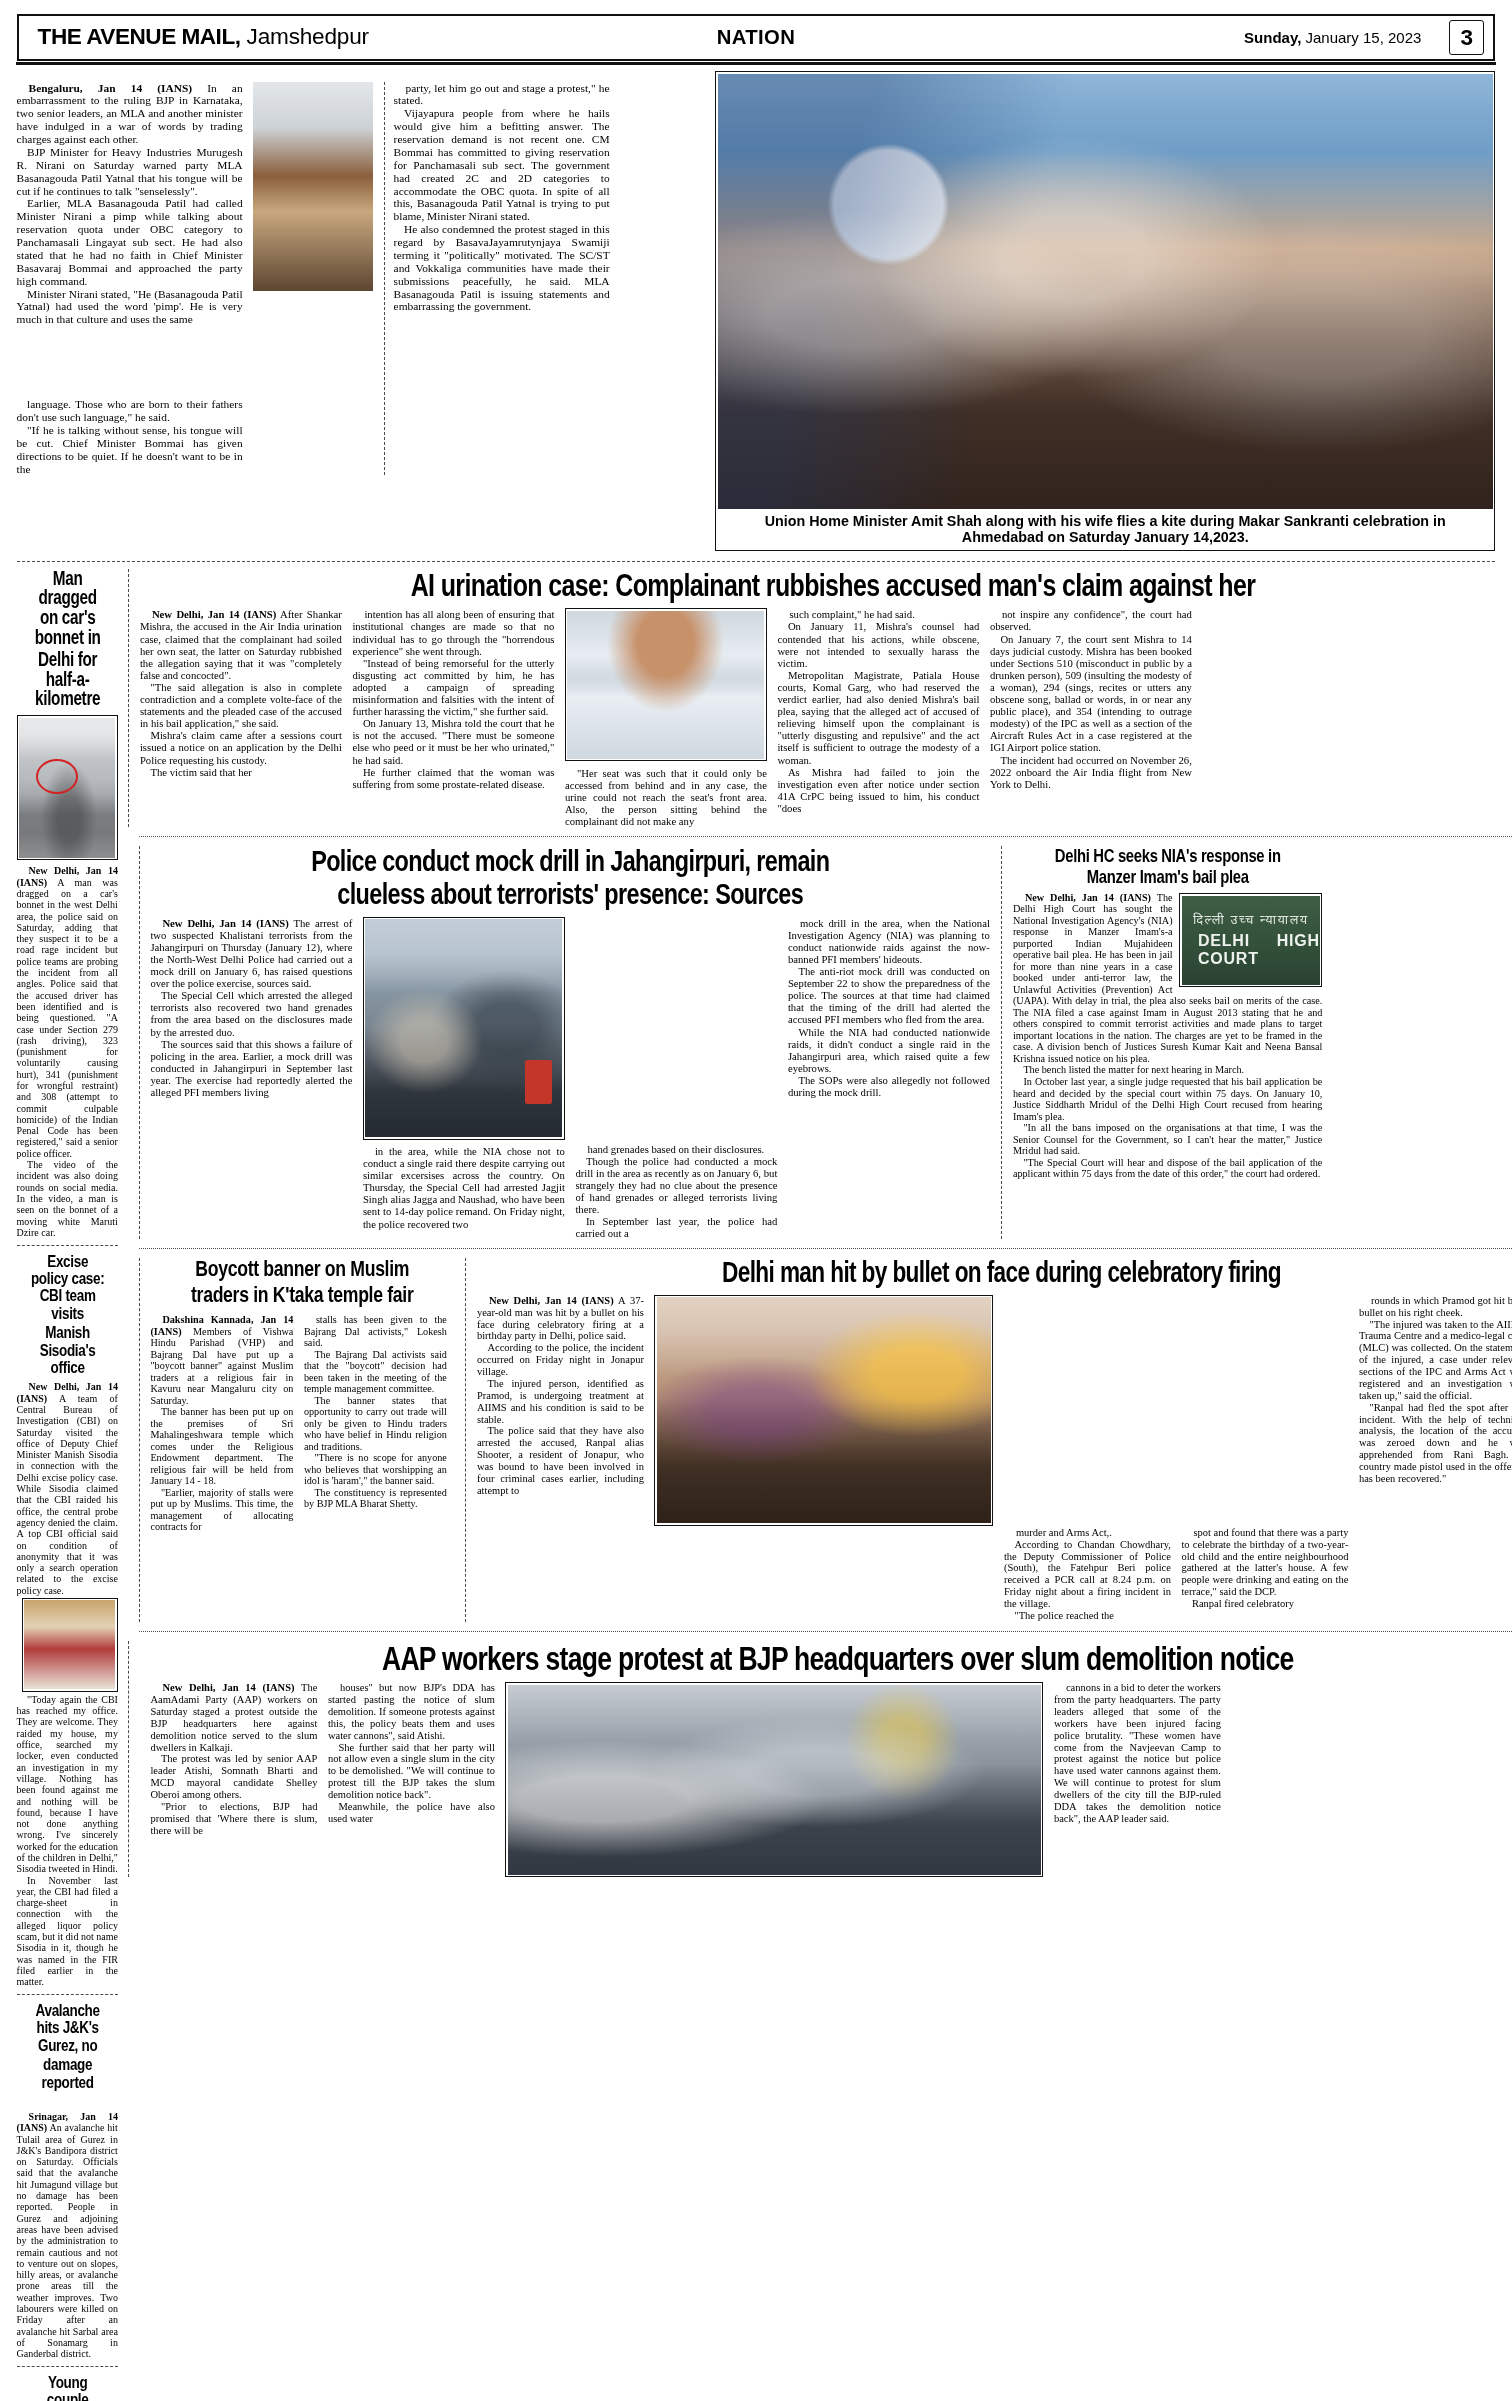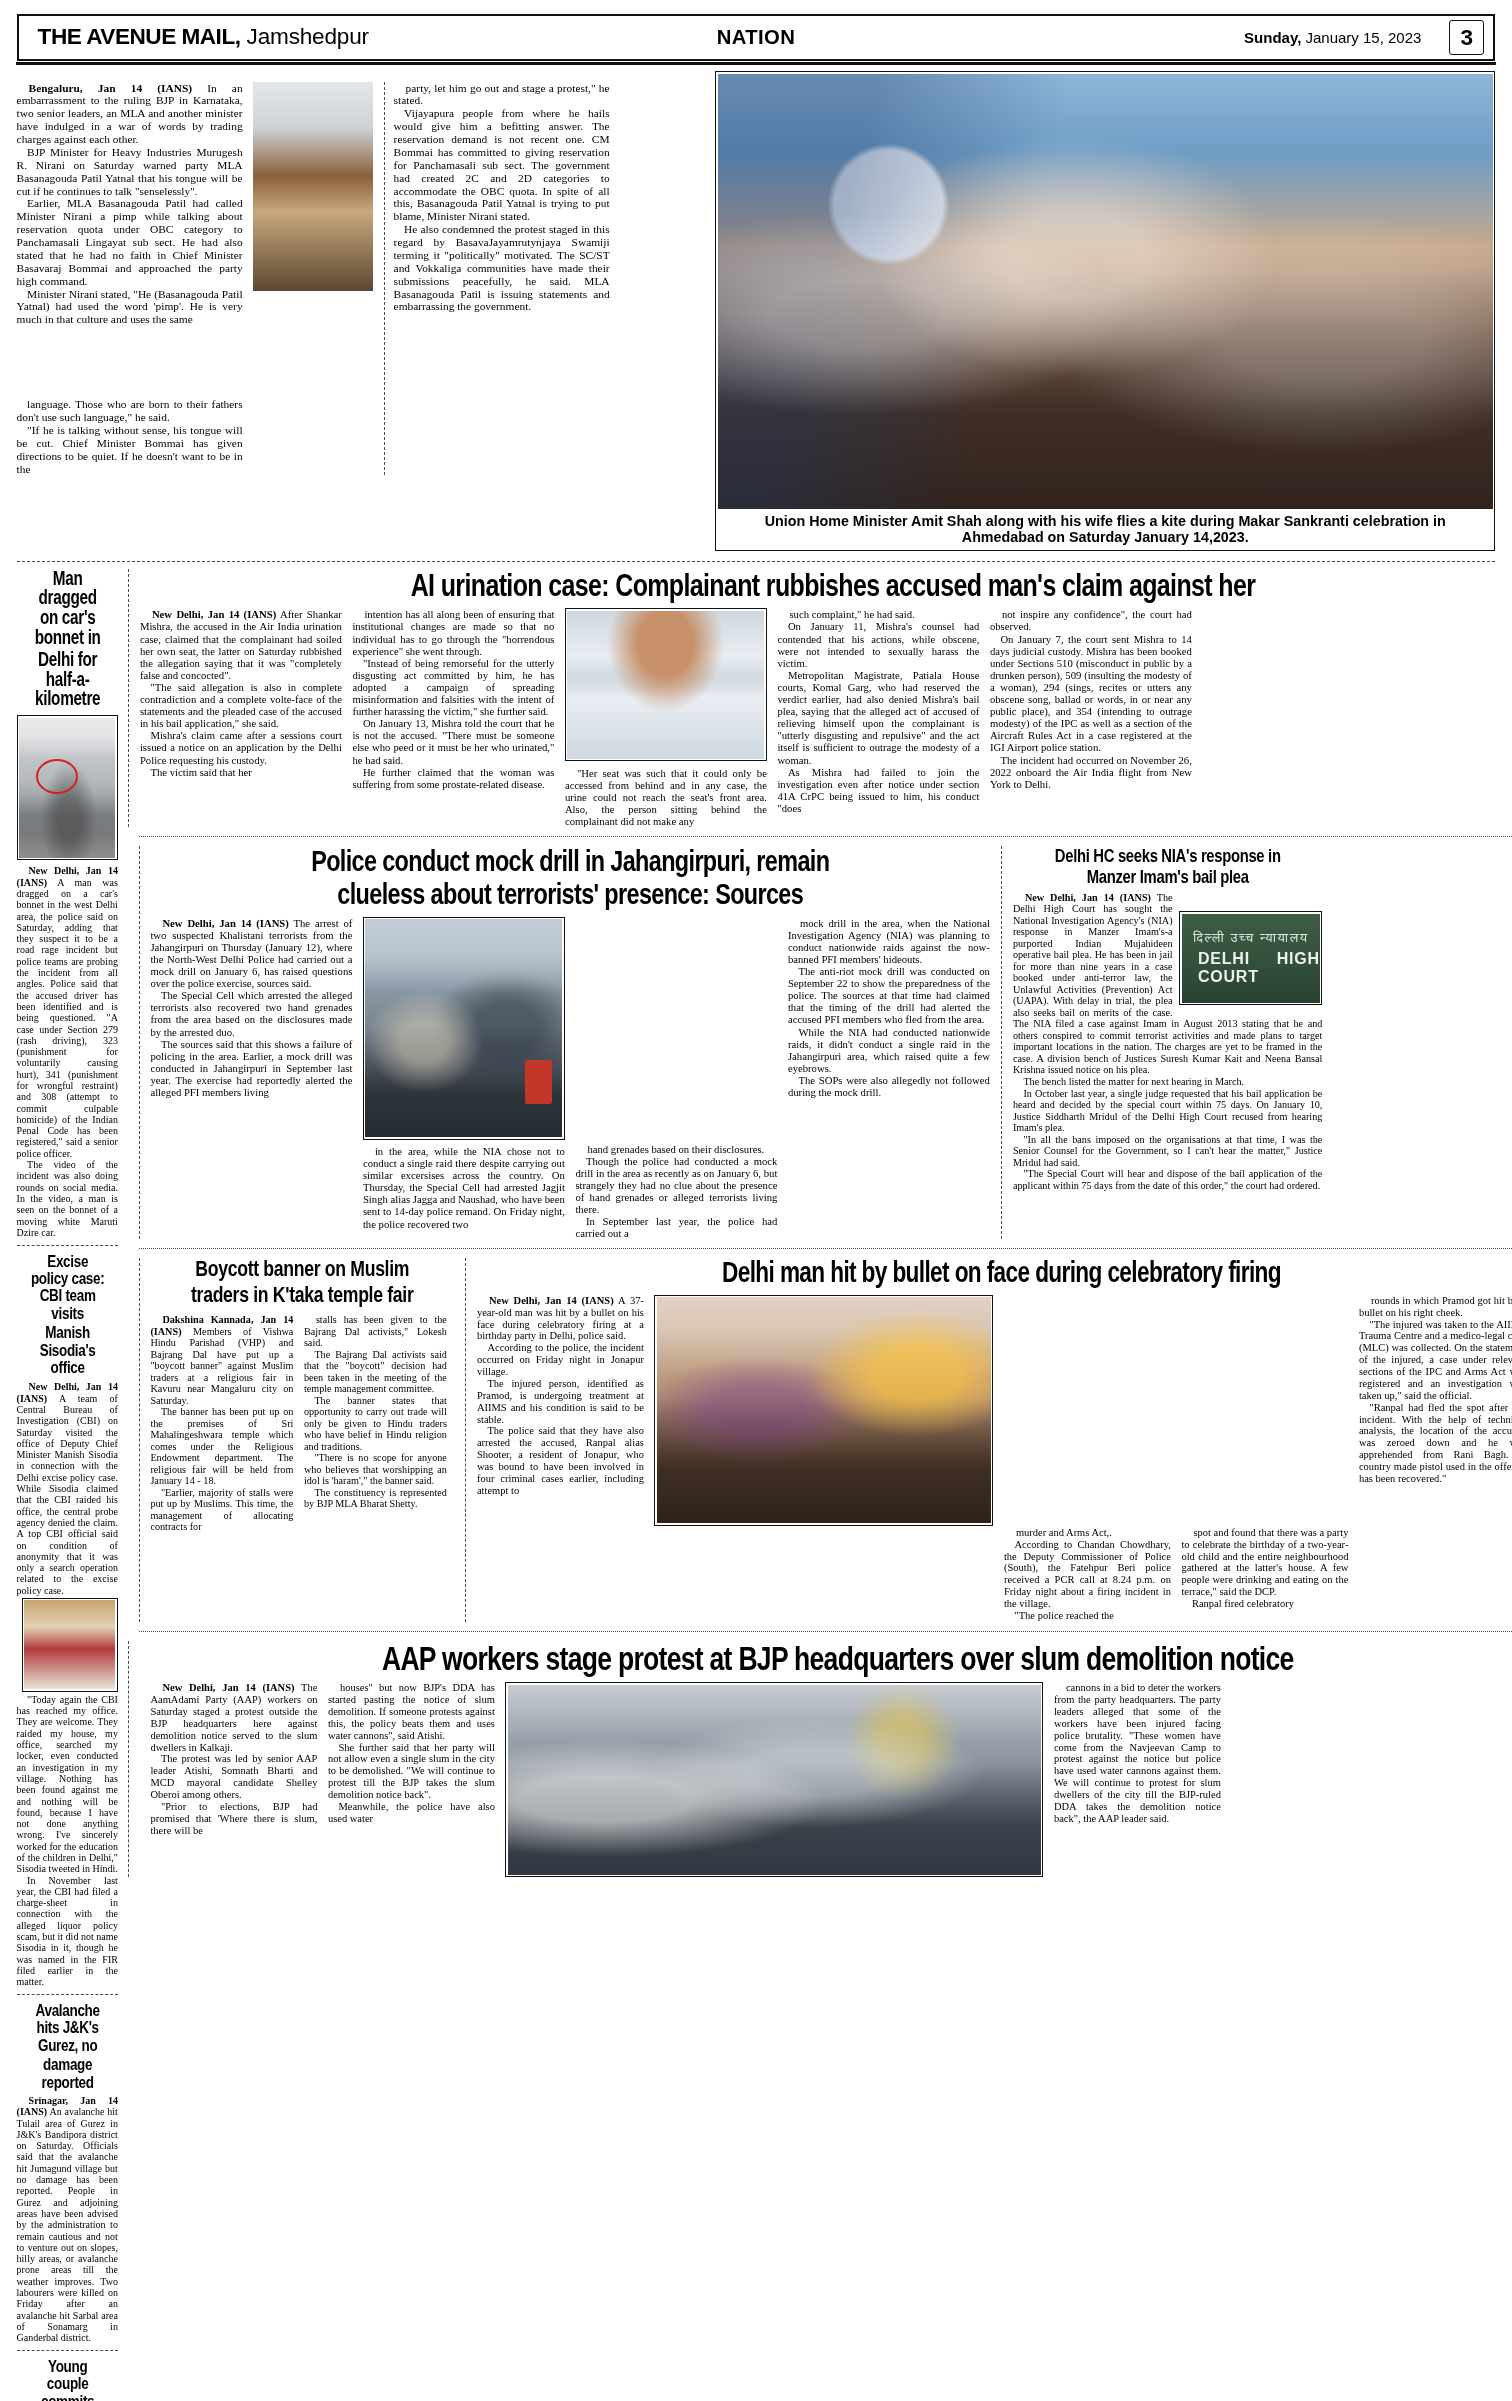--- a/index.html
+++ b/index.html
@@ -208,21 +208,21 @@
         </div>
       </div>
 
       <div class="hr-dash"></div>
 
       <div>
         <div class="hl" style="font-size:17.3px;">
           <div class="cond">Avalanche hits J&amp;K's Gurez, no</div>
           <div class="cond" style="margin-top:2.3px;">damage reported</div>
         </div>
-        <div class="body-txt" style="font-size:10px; margin-top:4px;">
+        <div class="body-txt" style="font-size:10px; margin-top:20px;">
           <p class="first"><b>Srinagar, Jan 14 (IANS)</b> An avalanche hit Tulail area of Gurez in J&amp;K's Bandipora district on Saturday. Officials said that the avalanche hit Jumagund village but no damage has been reported. People in Gurez and adjoining areas have been advised by the administration to remain cautious and not to venture out on slopes, hilly areas, or avalanche prone areas till the weather improves. Two labourers were killed on Friday after an avalanche hit Sarbal area of Sonamarg in Ganderbal district.</p>
         </div>
       </div>
 
       <div class="hr-dash"></div>
 
       <div>
         <div class="hl" style="font-size:17.3px;">
           <div class="cond">Young couple commits suicide in</div>
 
@@ -336,21 +336,21 @@
           </div>
         </div>
 
         <div style="width:321px; padding-left:10.5px;" class="vline-dash">
           <div class="hl" style="font-size:19px;">
             <div class="cond">Delhi HC seeks NIA's response in</div>
             <div class="cond" style="margin-top:2.3px;">Manzer Imam's bail plea</div>
           </div>
           <div class="body-txt" style="font-size:10.2px; margin-top:5.3px;">
             <div style="float:right; width:143px; margin:1.5px 0 3.8px 6.8px;">
-              <div class="framebox" style="padding:1.5px;margin-top:18px;">
+              <div class="framebox" style="padding:1.5px;">
                 <div class="photo ph-courtsign" style="height:89px; position:relative; display:flex; flex-direction:column; align-items:center; justify-content:center;">
                   <div style="font-family:'Liberation Sans',sans-serif; color:#dfe6df; font-size:12.8px; letter-spacing:1.5px;">दिल्ली उच्च न्यायालय</div>
                   <div style="font-family:'Liberation Sans',sans-serif; font-weight:800; color:#eef2ee; font-size:16px; letter-spacing:0.8px; margin-top:4.5px;padding-left:16px;">DELHI HIGH COURT</div>
                 </div>
               </div>
             </div>
             <p class="first"><b>New Delhi, Jan 14 (IANS)</b> The Delhi High Court has sought the National Investigation Agency's (NIA) response in Manzer Imam's-a purported Indian Mujahideen operative bail plea. He has been in jail for more than nine years in a case booked under anti-terror law, the Unlawful Activities (Prevention) Act (UAPA). With delay in trial, the plea also seeks bail on merits of the case. The NIA filed a case against Imam in August 2013 stating that he and others conspired to commit terrorist activities and made plans to target important locations in the nation. The charges are yet to be framed in the case. A division bench of Justices Suresh Kumar Kait and Neena Bansal Krishna issued notice on his plea.</p>
             <p>The bench listed the matter for next hearing in March.</p>
             <p>In October last year, a single judge requested that his bail application be heard and decided by the special court within 75 days. On January 10, Justice Siddharth Mridul of the Delhi High Court recused from hearing Imam's plea.</p>
             <p>"In all the bans imposed on the organisations at that time, I was the Senior Counsel for the Government, so I can't hear the matter," Justice Mridul had said.</p>

